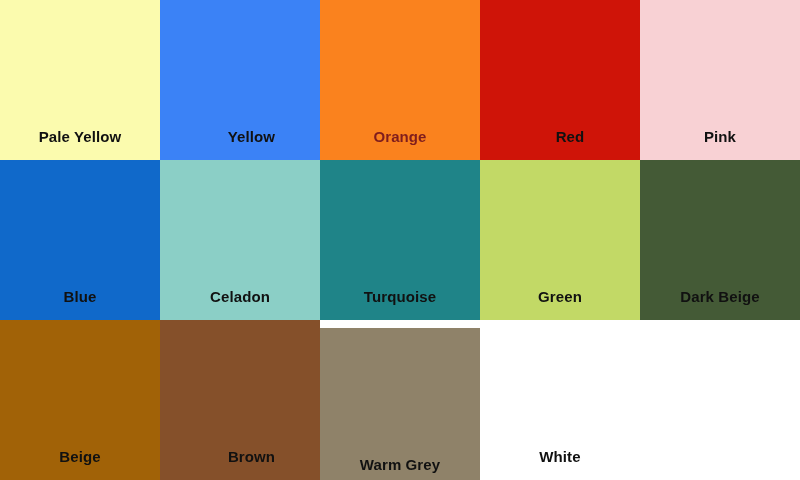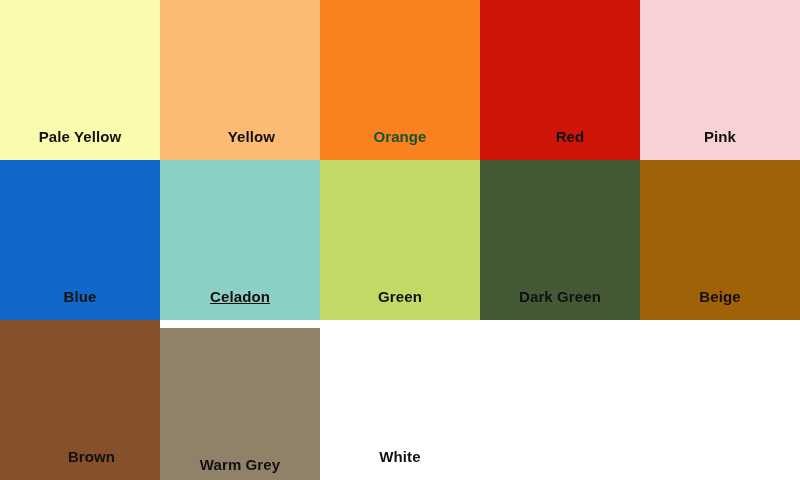--- a/index.html
+++ b/index.html
@@ -43,43 +43,46 @@
     user-select: none;
   }
 </style>
 </head>
 <body>
 
 <div id="palette-grid" style="grid-template-columns: repeat(5, 160px); grid-template-rows: repeat(3, 160px);">
     <div class="swatch" style="background-color: rgb(251, 251, 174);">
       <span class="swatch-label" style="color: rgb(17, 17, 17);">Pale Yellow</span>
     </div>
-    <div class="swatch" style="background-color: #fdba74; padding-left: 23px;">
+    <div class="swatch" style="background-color: #3b82f6; padding-left: 23px;">
       <span class="swatch-label" style="color: rgb(17, 17, 17);">Yellow</span>
     </div>
     <div class="swatch" style="background-color: rgb(250, 130, 30);">
-      <span class="swatch-label" style="color: #14532d;">Orange</span>
+      <span class="swatch-label" style="color: #7f1d1d;">Orange</span>
     </div>
     <div class="swatch" style="background-color: rgb(207, 20, 8);">
       <span class="swatch-label" style="color: rgb(17, 17, 17); padding-left: 20px;">Red</span>
     </div>
     <div class="swatch" style="background-color: rgb(248, 209, 212);">
       <span class="swatch-label" style="color: rgb(17, 17, 17);">Pink</span>
     </div>
     <div class="swatch" style="background-color: rgb(16, 105, 202);">
       <span class="swatch-label" style="color: rgb(17, 17, 17);">Blue</span>
     </div>
     <div class="swatch" style="background-color: rgb(139, 207, 198);">
-      <span class="swatch-label" style="color: rgb(17, 17, 17); text-decoration: underline;">Celadon</span>
+      <span class="swatch-label" style="color: rgb(17, 17, 17);">Celadon</span>
+    </div>
+    <div class="swatch" style="background-color: rgb(31, 132, 136);">
+      <span class="swatch-label" style="color: rgb(17, 17, 17);">Turquoise</span>
     </div>
     <div class="swatch" style="background-color: rgb(194, 217, 102);">
       <span class="swatch-label" style="color: rgb(17, 17, 17);">Green</span>
     </div>
     <div class="swatch" style="background-color: rgb(68, 90, 54);">
-      <span class="swatch-label" style="color: rgb(17, 17, 17);">Dark Green</span>
+      <span class="swatch-label" style="color: rgb(17, 17, 17);">Dark Beige</span>
     </div>
     <div class="swatch" style="background-color: #a16207;">
       <span class="swatch-label" style="color: rgb(17, 17, 17);">Beige</span>
     </div>
     <div class="swatch" style="background-color: rgb(133, 80, 42); padding-left: 23px;">
       <span class="swatch-label" style="color: rgb(17, 17, 17);">Brown</span>
     </div>
     <div class="swatch" style="background-color: rgb(143, 130, 105); margin-top: 8px;">
       <span class="swatch-label" style="color: rgb(17, 17, 17);">Warm Grey</span>
     </div>

